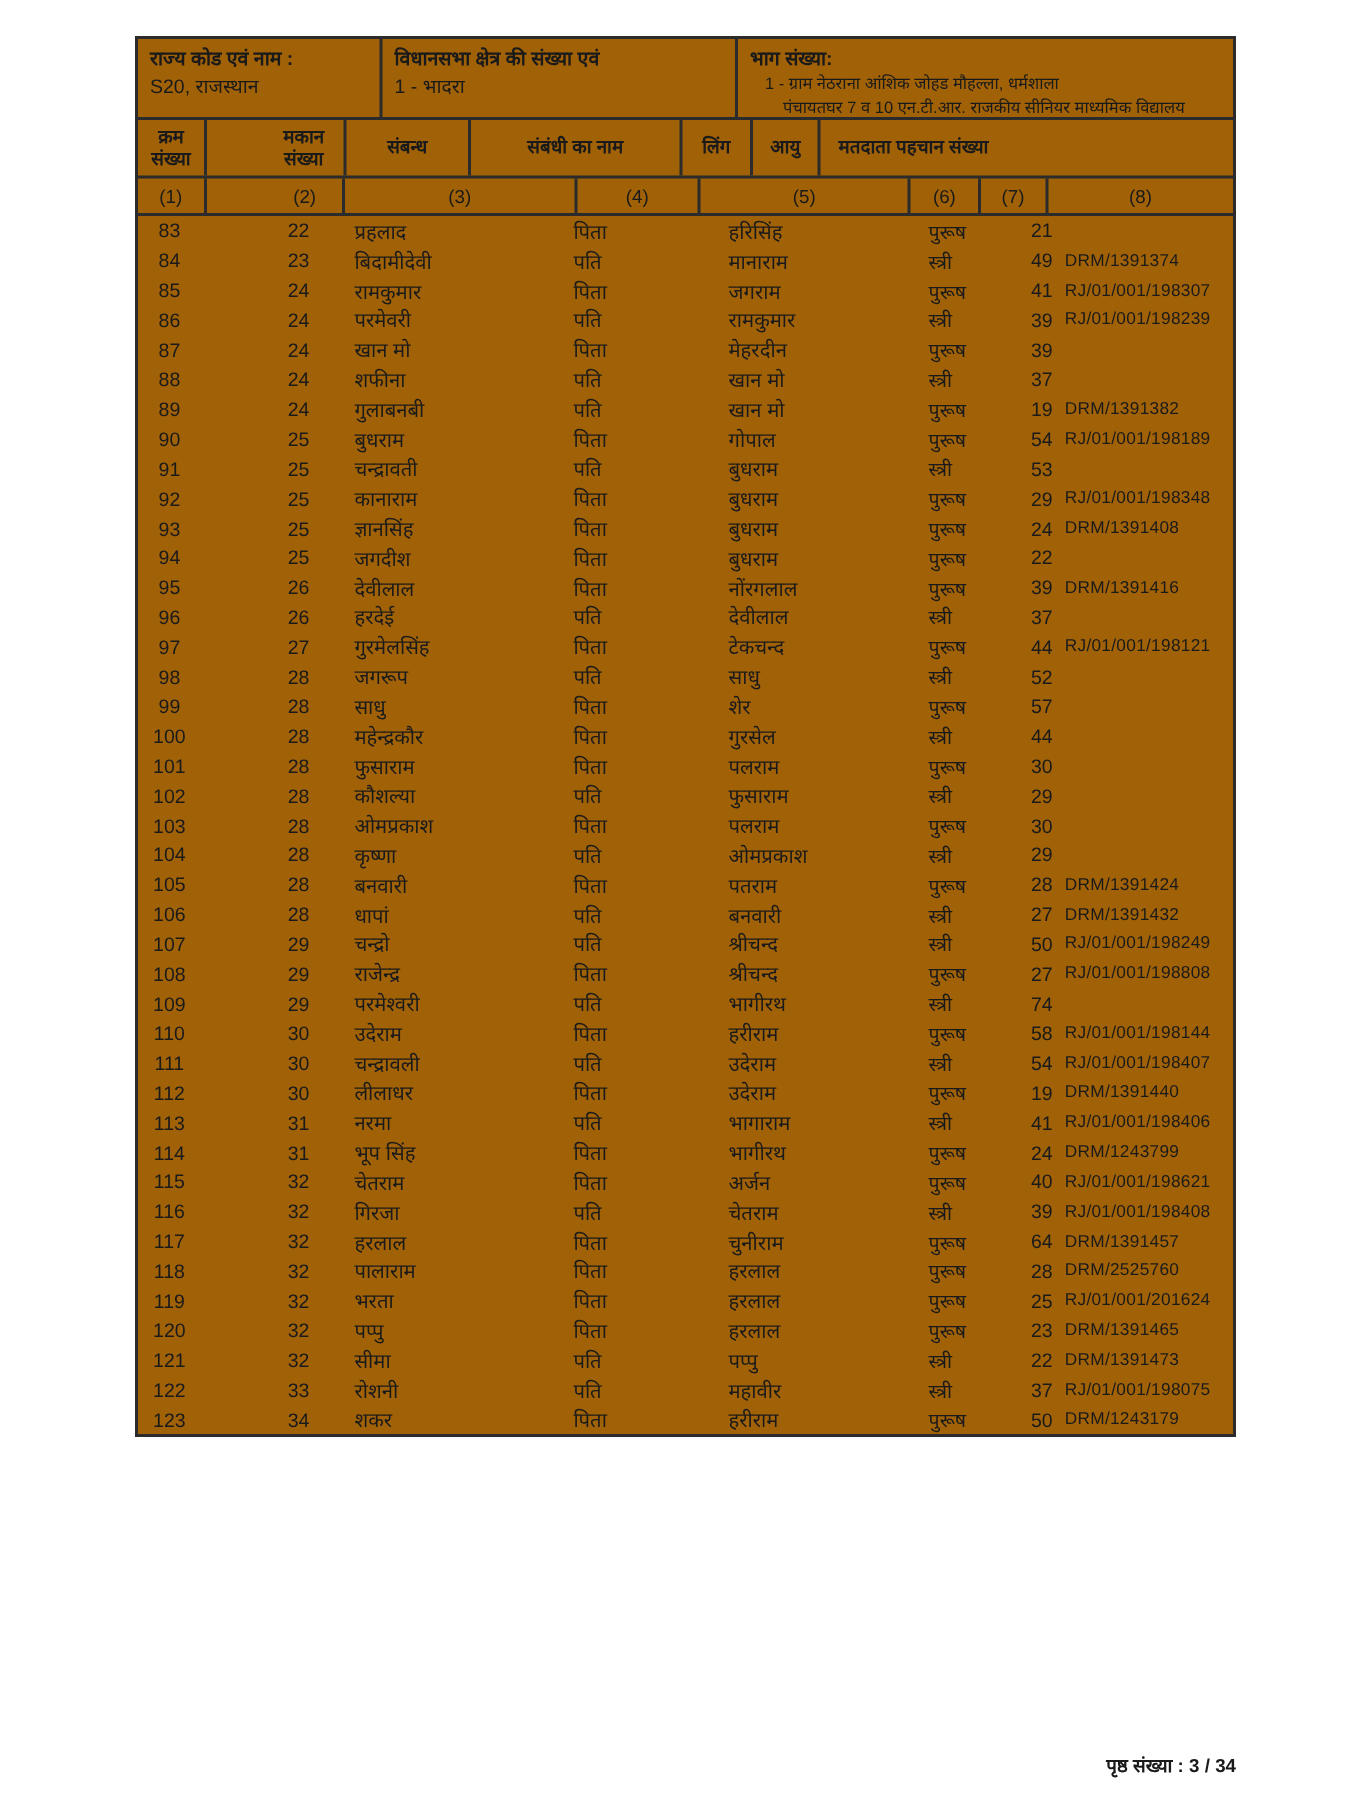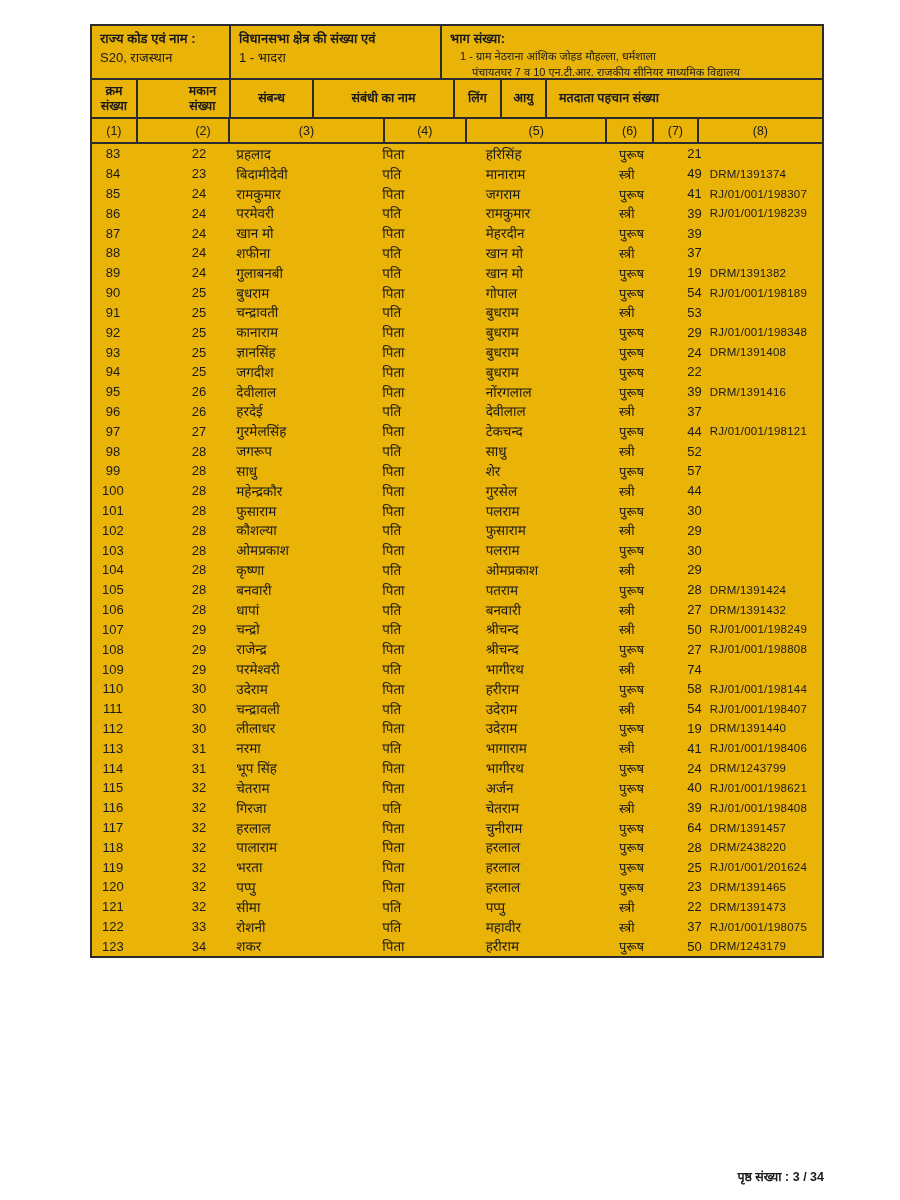--- a/index.html
+++ b/index.html
@@ -8,27 +8,27 @@
     position: relative;
     background: #ffffff;
     color: #1a1a1a;
     font-family: "Liberation Sans", "DejaVu Sans", sans-serif;
   }
   .doc {
     position: absolute;
     left: 90px; top: 24px;
     width: 734px;
     border: 2px solid #2b2b2b;
-    background: #eab308;
+    background: #a16207;
   }
   
   .hdr-band { display: flex; border-bottom: 2px solid #2b2b2b; height: 54px; }
   .hcell { padding: 4px 8px; }
   .hc1 { width: 137px; }
-  .hc2 { width: 211px; border-left: 2px solid #2b2b2b; }
+  .hc2 { width: 237px; border-left: 2px solid #2b2b2b; margin-left: 24px; }
   .hc3 { flex: 1; border-left: 2px solid #2b2b2b; }
   .hlabel { font-weight: bold; font-size: 13px; line-height: 1.45; }
   .hvalue { font-size: 13px; line-height: 1.45; }
   .hsub1 { font-size: 11px; line-height: 1.45; padding-left: 10px; }
   .hsub2 { font-size: 11px; line-height: 1.45; padding-left: 22px; }
   
   .col-hdr { display: flex; border-bottom: 2px solid #2b2b2b; height: 39px; }
   .num-row { display: flex; border-bottom: 2px solid #2b2b2b; height: 25px; }
   .chcell {
     display: flex; align-items: center; justify-content: center;
@@ -499,21 +499,21 @@
     </div>
 
     <div class="trow">
       <div class="tcell c0">118</div>
       <div class="tcell c1">32</div>
       <div class="tcell c2">पालाराम</div>
       <div class="tcell c3">पिता</div>
       <div class="tcell c4">हरलाल</div>
       <div class="tcell c5">पुरूष</div>
       <div class="tcell c6">28</div>
-      <div class="tcell c7">DRM/2438220</div>
+      <div class="tcell c7">DRM/2525760</div>
     </div>
 
     <div class="trow">
       <div class="tcell c0">119</div>
       <div class="tcell c1">32</div>
       <div class="tcell c2">भरता</div>
       <div class="tcell c3">पिता</div>
       <div class="tcell c4">हरलाल</div>
       <div class="tcell c5">पुरूष</div>
       <div class="tcell c6">25</div>

